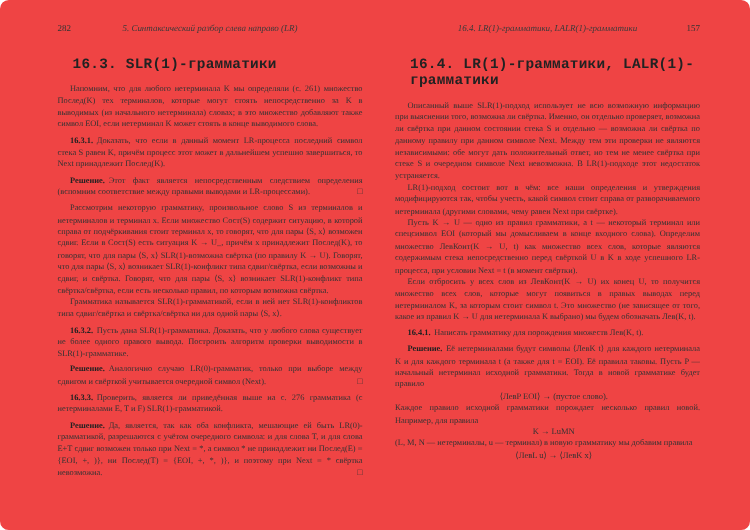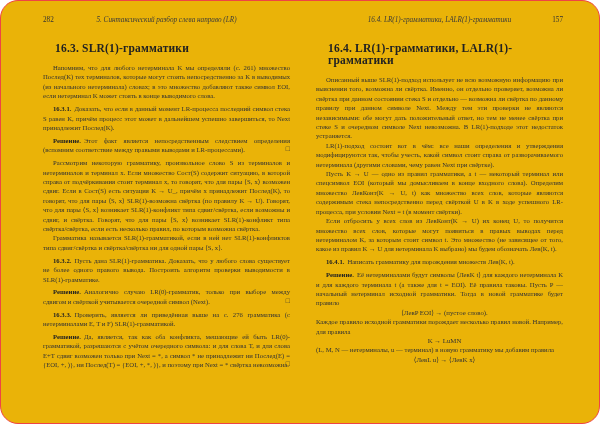--- a/index.html
+++ b/index.html
@@ -5,23 +5,23 @@
   html,body { margin:0; padding:0; }
   body {
     width:600px; height:424px;
     background:#ffffff;
     font-family:"Liberation Serif","DejaVu Serif",serif;
     color:#333;
     position:relative;
   }
   .frame {
     position:absolute; inset:0;
-    border:1px solid #ef4444;
-    border-radius:18px;
-    background:#eab308;
+    border:4px solid #ef4444;
+    border-radius:7px;
+    background:#ef4444;
     display:flex;
     overflow:hidden;
     box-sizing:border-box;
   }
   .page {
     width:50%; box-sizing:border-box;
     padding-top:15px;
   }
   .page.left  { padding-left:42px; padding-right:10px; }
   .page.right { padding-left:16px; padding-right:36px; }
@@ -37,20 +37,21 @@
   .folio { position:absolute; top:0; font-style:normal; color:#333; }
   .folio.fl { left:0; }
   .folio.fr { right:0; }
 
   .section-title {
     font-size:11.5px;
     font-weight:bold;
     margin:12px 0 9px 12px;
     letter-spacing:0.2px;
     color:#222;
+    font-family:Liberation Mono, monospace;
   }
 
   .body-text { font-size:6.7px; line-height:9.4px; text-align:justify; }
   p.para {
     margin:0;
     text-indent:10px;
     position:relative;
   }
   p.para.noindent { text-indent:0; }
   p.para.spaced { margin-top:3.5px; }

